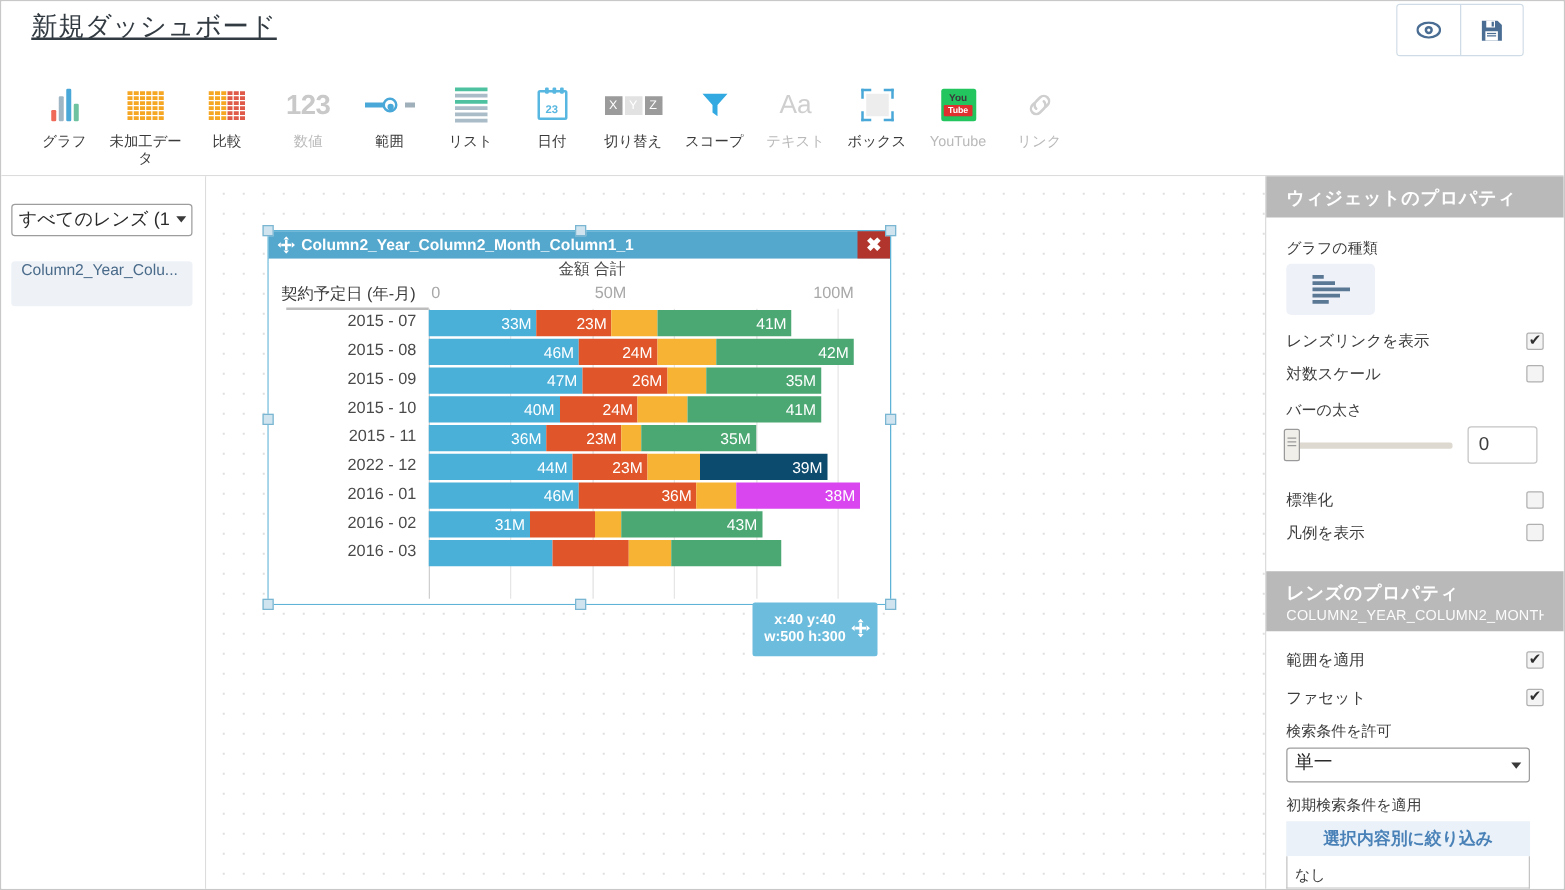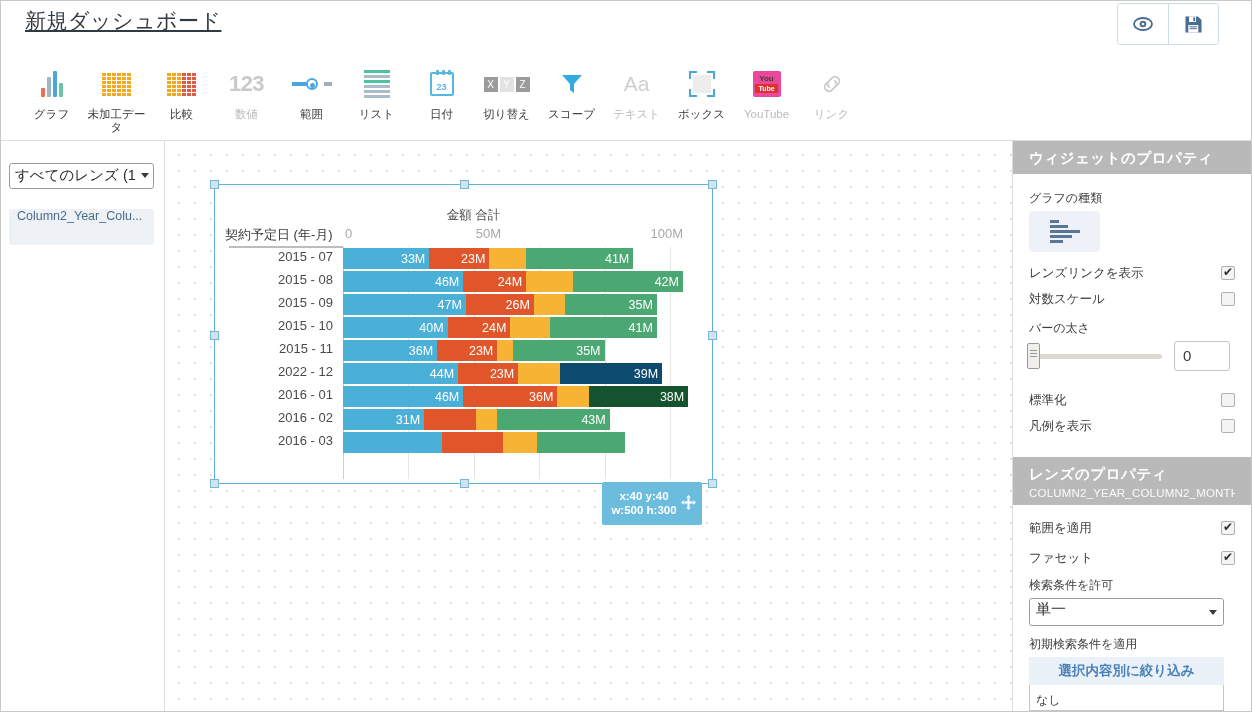--- a/index.html
+++ b/index.html
@@ -87,21 +87,21 @@
   .ic-xyz i { display:block; width:14px; height:15px; font-style:normal; font-size:10px;
               color:#fff; text-align:center; line-height:15px; background:#9b9b9b; }
   .ic-xyz i.lt { background:#e2e2e2; color:#fff; }
 
   .ic-aa { font-size:21px; color:#cfcfcf; }
 
   .ic-box { width:26px; height:26px; position:relative; }
   .ic-box span { position:absolute; width:8px; height:8px; border:2px solid #4aa8d8; }
   .ic-box .b { background:#ededed; position:absolute; left:4px; top:4px; width:18px; height:18px; border:0; }
 
-  .ic-yt { width:28px; height:26px; background:#ec4899; border-radius:2px; display:flex;
+  .ic-yt { width:28px; height:26px; background:#22c55e; border-radius:2px; display:flex;
            flex-direction:column; align-items:center; justify-content:center; gap:1px; }
   .ic-yt .you { font-size:8px; font-weight:bold; color:#3b3b3b; line-height:8px; }
   .ic-yt .tube { font-size:7px; font-weight:bold; color:#fff; background:#e02f2f; line-height:9px; padding:0 3px; border-radius:1px;}
 
   
   .sidebar {
     position: absolute; left: 0; top: 140px; width: 164px; height: 571px;
     background: #ffffff; border-right: 1px solid #dcdcdc;
   }
   .lens-select {
@@ -536,20 +536,31 @@
     </div>
     <div class="lens-item">
       <span>Column2_Year_Colu...</span>
     </div>
   </div>
 
   <div class="canvas">
 
     <div class="widget">
 
+      <div class="widget-head">
+        <span class="move">
+          <svg width="14" height="14" viewBox="0 0 14 14">
+            <path d="M7 0 L9.2 2.6 H4.8 Z M7 14 L4.8 11.4 H9.2 Z M0 7 L2.6 4.8 V9.2 Z M14 7 L11.4 9.2 V4.8 Z" fill="#ffffff"></path>
+            <rect x="6" y="3" width="2" height="8" fill="#ffffff"></rect>
+            <rect x="3" y="6" width="8" height="2" fill="#ffffff"></rect>
+          </svg>
+        </span>
+        <span>Column2_Year_Column2_Month_Column1_1</span>
+        <span class="widget-close">✖</span>
+      </div>
 
       <div class="handle hn-tl"></div>
       <div class="handle hn-tm"></div>
       <div class="handle hn-tr"></div>
       <div class="handle hn-ml"></div>
       <div class="handle hn-mr"></div>
       <div class="handle hn-bl"></div>
       <div class="handle hn-bm"></div>
       <div class="handle hn-br"></div>
 
@@ -609,21 +620,21 @@
               <div class="seg" style="left: 0px; width: 115.077px; background: rgb(75, 176, 216);">44M</div>
               <div class="seg" style="left: 115.077px; width: 60.1538px; background: rgb(224, 86, 42);">23M</div>
               <div class="seg" style="left: 175.231px; width: 41.8462px; background: rgb(247, 179, 52);"></div>
               <div class="seg" style="left: 217.077px; width: 102px; background: #0c4a6e;">39M</div>
             </div>
             <div class="row" style="top: 138px;">
               <div class="cat">2016 - 01</div>
               <div class="seg" style="left: 0px; width: 120.308px; background: rgb(75, 176, 216);">46M</div>
               <div class="seg" style="left: 120.308px; width: 94.1538px; background: rgb(224, 86, 42);">36M</div>
               <div class="seg" style="left: 214.462px; width: 31.3846px; background: rgb(247, 179, 52);"></div>
-              <div class="seg" style="left: 245.846px; width: 99.3846px; background: #14532d;">38M</div>
+              <div class="seg" style="left: 245.846px; width: 99.3846px; background: #d946ef;">38M</div>
             </div>
             <div class="row" style="top: 161px;">
               <div class="cat">2016 - 02</div>
               <div class="seg" style="left: 0px; width: 81.0769px; background: rgb(75, 176, 216);">31M</div>
               <div class="seg" style="left: 81.0769px; width: 52.3077px; background: rgb(224, 86, 42);"></div>
               <div class="seg" style="left: 133.385px; width: 20.9231px; background: rgb(247, 179, 52);"></div>
               <div class="seg" style="left: 154.308px; width: 112.462px; background: rgb(75, 168, 115);">43M</div>
             </div>
             <div class="row" style="top: 184px;">
               <div class="cat">2016 - 03</div>

